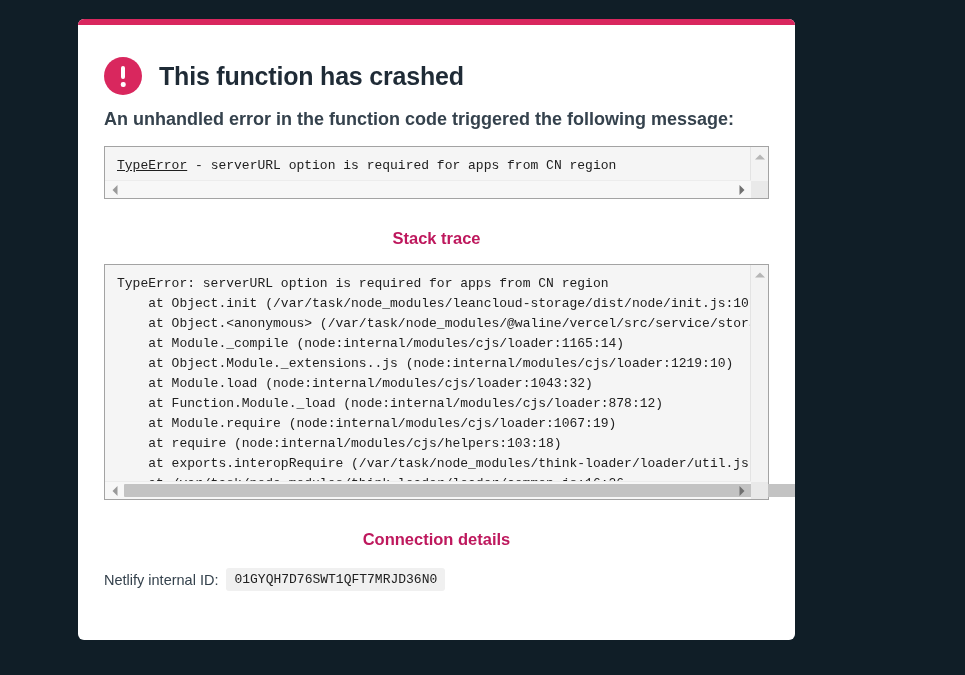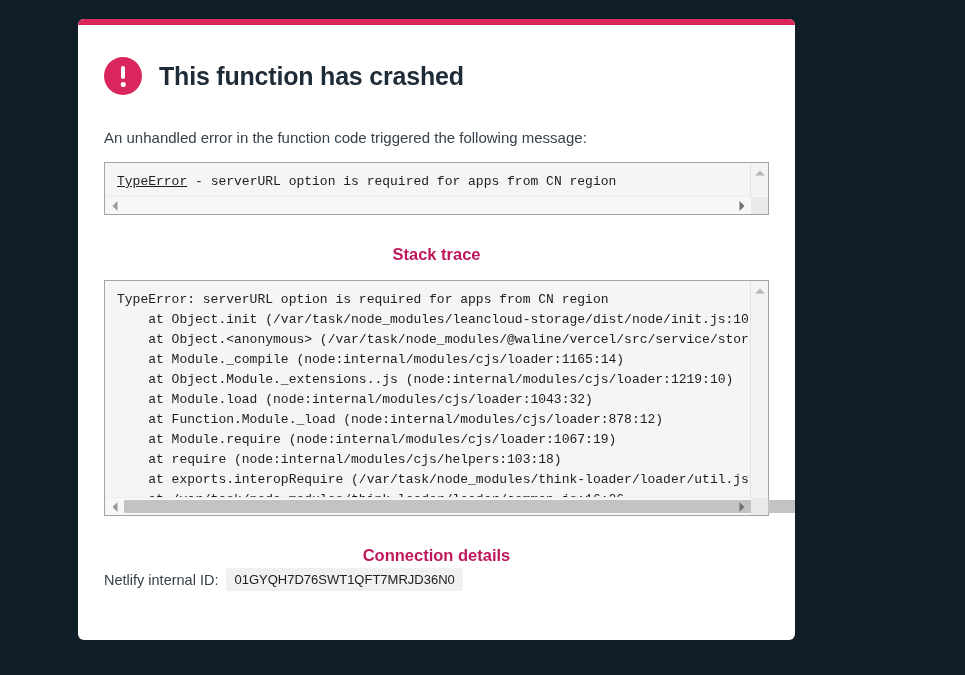--- a/index.html
+++ b/index.html
@@ -74,23 +74,24 @@
   }
   #crash-title {
     font-size: 25px;
     font-weight: bold;
     color: #1f2b36;
     letter-spacing: -0.2px;
   }
 
   
   #crash-subtitle {
-    margin-top: 34px;
-    font-size: 15px;
+    margin-top: 14px;
+    font-size: 18px;
     color: #35424d;
+    font-weight: bold;
   }
 
   
   .code-box {
     position: relative;
     margin-top: 16px;
     background: #f5f5f5;
     border: 1px solid #a3a3a3;
     box-sizing: border-box;
     font-family: "Liberation Mono", "DejaVu Sans Mono", monospace;
@@ -205,29 +206,29 @@
     padding: 9px 12px 0 12px;
     white-space: pre;
     overflow: hidden;
     line-height: 20px;
     height: 218px;
     box-sizing: border-box;
   }
 
   
   #connection-row {
-    margin-top: 3px;
+    margin-top: 19px;
     display: flex;
     align-items: center;
     gap: 8px;
     font-size: 14.5px;
     color: #35424d;
   }
   #netlify-internal-id-value {
-    font-family: Liberation Sans, sans-serif;
+    font-family: Liberation Mono, monospace;
     font-size: 13px;
     background: #f0f0f0;
     border-radius: 3px;
     padding: 4px 8px;
     color: #202020;
   }
 </style>
 </head>
 <body>
 

